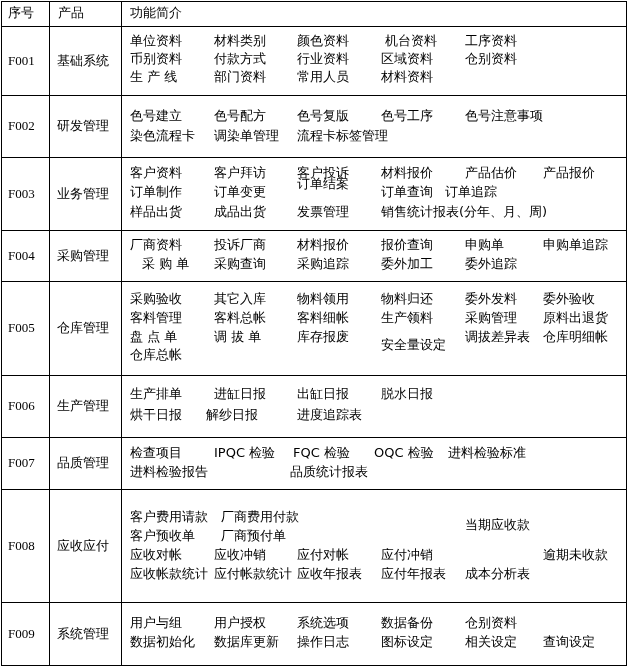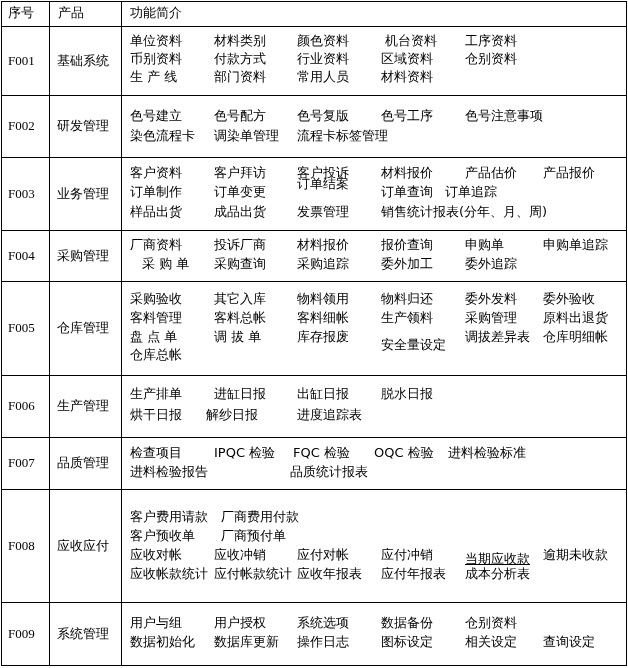--- a/index.html
+++ b/index.html
@@ -136,21 +136,21 @@
     <span class="cell-text code" style="left: 8px; top: 536.5px;">F008</span>
     <span class="cell-text" style="left: 57px; top: 536.5px;">应收应付</span>
     <span class="cell-text" style="left: 130px; top: 508px;">客户费用请款</span>
     <span class="cell-text" style="left: 221px; top: 508px;">厂商费用付款</span>
     <span class="cell-text" style="left: 130px; top: 527px;">客户预收单</span>
     <span class="cell-text" style="left: 221px; top: 527px;">厂商预付单</span>
     <span class="cell-text" style="left: 130px; top: 546px;">应收对帐</span>
     <span class="cell-text" style="left: 214px; top: 546px;">应收冲销</span>
     <span class="cell-text" style="left: 297px; top: 546px;">应付对帐</span>
     <span class="cell-text" style="left: 381px; top: 546px;">应付冲销</span>
-    <span class="cell-text" style="left: 465px; top: 550px; text-decoration: underline;">当期应收款</span>
+    <span class="cell-text" style="left: 465px; top: 516px;">当期应收款</span>
     <span class="cell-text" style="left: 543px; top: 546px;">逾期未收款</span>
     <span class="cell-text" style="left: 130px; top: 565px;">应收帐款统计</span>
     <span class="cell-text" style="left: 214px; top: 565px;">应付帐款统计</span>
     <span class="cell-text" style="left: 297px; top: 565px;">应收年报表</span>
     <span class="cell-text" style="left: 381px; top: 565px;">应付年报表</span>
     <span class="cell-text" style="left: 465px; top: 565px;">成本分析表</span>
     <span class="cell-text code" style="left: 8px; top: 624.5px;">F009</span>
     <span class="cell-text" style="left: 57px; top: 624.5px;">系统管理</span>
     <span class="cell-text" style="left: 130px; top: 614px;">用户与组</span>
     <span class="cell-text" style="left: 214px; top: 614px;">用户授权</span>

